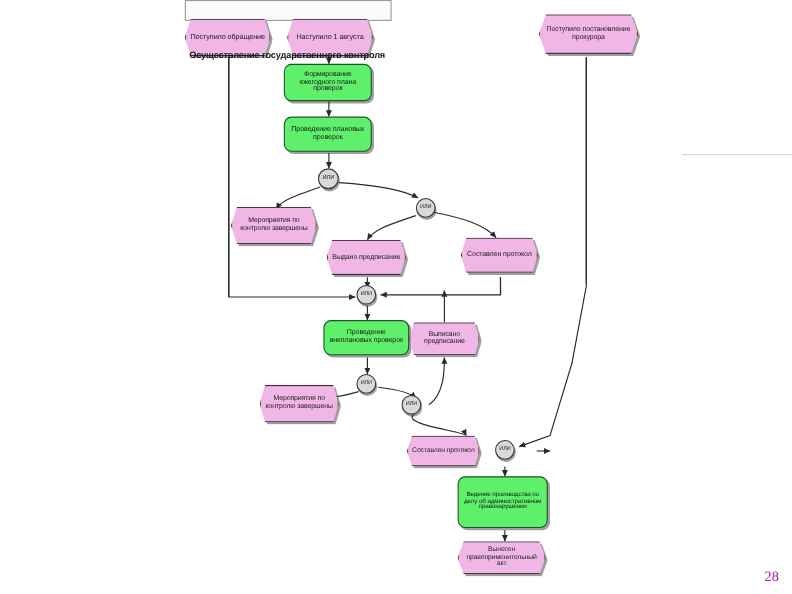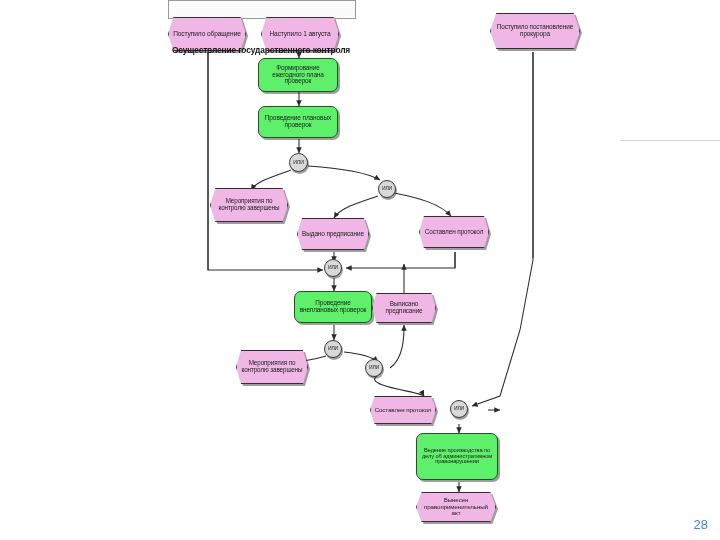--- a/index.html
+++ b/index.html
@@ -70,22 +70,22 @@
     margin-top:40px;
   }
   #title-frame{
     position:absolute;left:168px;top:0px;width:186px;height:17px;
     border:1px solid #9a9a9a;
     background:#fbfbfb;
     z-index:1;
   }
   #page-number{
     position:absolute;right:12px;bottom:8px;
-    font-size:13px;color:#3b82f6;
-    font-family:Liberation Sans, sans-serif;
+    font-size:13px;color:#a21caf;
+    font-family:Liberation Serif, serif;
   }
   .hline{
     position:absolute;background:#d5d5d5;height:1px;z-index:0;
   }
 </style>
 </head>
 <body>
 
 <div id="canvas">
 

